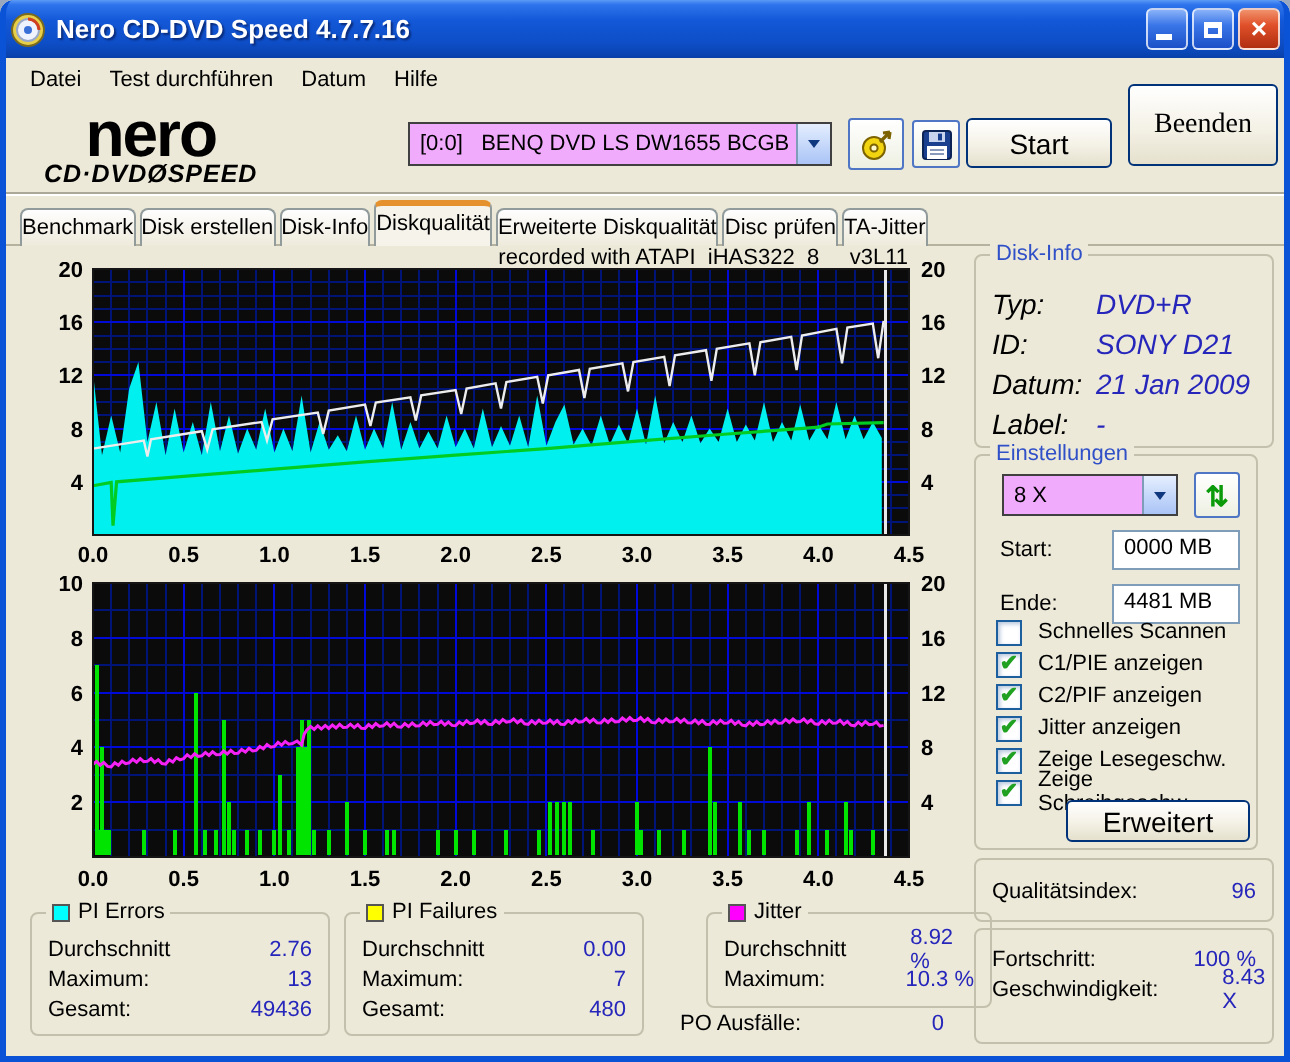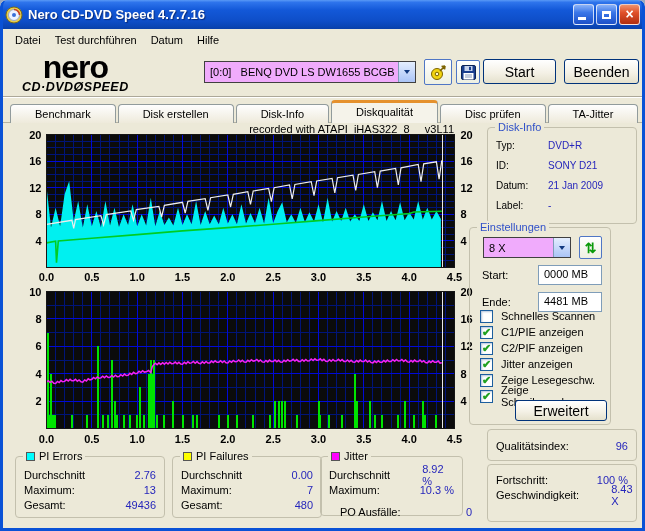--- a/index.html
+++ b/index.html
@@ -34,40 +34,40 @@
   .arrow-glyph{width:0;height:0;border-left:3.5px solid transparent;border-right:3.5px solid transparent;border-top:4px solid #10387f;}
   .drive-combo{left:204px;top:61px;width:212px;height:22px;}
   .tool-sq{position:absolute;border:1px solid #4f76c5;border-radius:2px;background:linear-gradient(#ffffff,#eef0e2);
     display:flex;align-items:center;justify-content:center;}
   .xp-btn{position:absolute;border:1px solid #00327a;border-radius:3px;font-size:14px;
     background:linear-gradient(180deg,#ffffff,#f4f1e6 55%,#e5e1cd);display:flex;align-items:center;justify-content:center;}
   .separator{position:absolute;left:3px;top:96px;right:3px;height:2px;border-top:1px solid #aca899;border-bottom:1px solid #fff;}
 
   
   .tabstrip{position:absolute;left:10px;top:100px;height:23px;display:flex;align-items:flex-end;z-index:5;}
-  .tab{position:relative;font-size:11px;padding:3px 24px 3px;margin-right:2px;border:1px solid #919B9C;border-bottom:none;
+  .tab{position:relative;font-size:11px;padding:3px 0 3px;margin-right:2px;border:1px solid #919B9C;border-bottom:none;
     border-radius:4px 4px 0 0;background:linear-gradient(#fefefe,#eeeadb);height:19px;white-space:nowrap;}
   .tab.active{background:#F5F3EA;border-top:3px solid #E5912D;height:23px;padding-top:3px;z-index:6;}
   .tabline{position:absolute;left:3px;top:122px;right:3px;border-top:1px solid #b5b2a0;}
 
   
   .chart-header{position:absolute;left:47px;top:123px;width:407px;text-align:right;font-size:11px;white-space:pre;}
   .chart-svg{position:absolute;left:12px;}
   #chart-top{top:131px;}
   #chart-bottom{top:288px;}
 
   
   .groupbox{position:absolute;border:1px solid #c3c0ad;border-radius:4px;}
   .gb-title{position:absolute;top:-7px;left:7px;background:#ECE9D8;padding:0 3px;font-size:11px;display:flex;align-items:center;gap:4px;white-space:nowrap;}
   .gb-title.blue{color:#3050c8;}
   .swatch{width:9px;height:9px;border:1px solid #555;display:inline-block;}
   .gb-rows{position:absolute;left:8px;right:8px;top:10px;}
   .srow{display:flex;justify-content:space-between;height:15px;font-size:11px;align-items:center;gap:32px;}
   .val{color:#2626bb;}
-  .info-row{display:flex;height:20px;font-size:10px;align-items:flex-start;}
+  .info-row{display:flex;height:20px;font-size:14px;align-items:flex-end;font-style:italic;}
   .info-row .lbl{width:52px;}
   .po-row{position:absolute;left:340px;top:506px;width:132px;display:flex;justify-content:space-between;font-size:11px;}
 
   
   .field{position:absolute;background:#fff;border:1px solid #7F9DB9;font-size:11px;padding:2px 5px;white-space:pre;}
   .check-item{height:16px;font-size:11px;display:flex;align-items:center;gap:8px;}
   .cb-box{width:13px;height:13px;background:#fff;border:1px solid #1c5e9e;flex:0 0 13px;
     display:flex;align-items:center;justify-content:center;box-shadow:inset 1px 1px 2px rgba(120,150,190,.55);}
   .tick{display:none;color:#21a121;font-size:11px;font-weight:bold;line-height:1;}
   .check-item.checked .tick{display:block;}
@@ -131,28 +131,29 @@
         <rect x="0.5" y="0.5" width="14" height="14" rx="1.5" fill="#1b3f8f" stroke="#0c2356"></rect>
         <rect x="3.5" y="1" width="8" height="5" fill="#c8d4ee"></rect>
         <rect x="8" y="1.8" width="2" height="3.4" fill="#1b3f8f"></rect>
         <rect x="2.5" y="8" width="10" height="6.5" fill="#ffffff"></rect>
         <line x1="4" y1="10" x2="11" y2="10" stroke="#8899bb"></line>
         <line x1="4" y1="12" x2="11" y2="12" stroke="#8899bb"></line>
       </svg>
     </span>
   </div>
   <div class="xp-btn" style="left:483px;top:59px;width:73px;height:25px;">Start</div>
-  <div class="xp-btn" style="left:564px;top:59px;width:75px;height:25px;">Beenden</div>
+  <div class="xp-btn" style="left:564px;top:42px;width:75px;height:41px;font-family:Liberation Serif, serif;">Beenden</div>
   <div class="separator"></div>
 
   <div class="tabstrip">
     <span class="tab">Benchmark</span>
     <span class="tab">Disk erstellen</span>
     <span class="tab">Disk-Info</span>
     <span class="tab active">Diskqualität</span>
+    <span class="tab">Erweiterte Diskqualität</span>
     <span class="tab">Disc prüfen</span>
     <span class="tab">TA-Jitter</span>
   </div>
   <div class="tabline"></div>
 
   <div class="chart-header">recorded with ATAPI  iHAS322  8     v3L11</div>
   <svg id="chart-top" class="chart-svg" width="470" height="158">
       <rect x="34.5" y="3.5" width="408" height="133" fill="#0b0b0b"></rect>
       <line x1="43.56666666666666" y1="3.5" x2="43.56666666666666" y2="136.5" stroke="#001478" stroke-width="1" shape-rendering="crispEdges"></line>
       <line x1="52.63333333333333" y1="3.5" x2="52.63333333333333" y2="136.5" stroke="#001478" stroke-width="1" shape-rendering="crispEdges"></line>
@@ -417,21 +418,21 @@
       <div class="srow">
           <span>Maximum:</span>
           <span class="val">7</span>
         </div>
       <div class="srow">
           <span>Gesamt:</span>
           <span class="val">480</span>
         </div>
     </div>
   </div>
-  <div class="groupbox" style="left:320px;top:456px;width:143px;height:60px;">
+  <div class="groupbox" style="left:353px;top:456px;width:143px;height:48px;">
     <span class="gb-title">
         <span class="swatch" style="background: rgb(255, 0, 255);"></span>
         <span>Jitter</span>
       </span>
     <div class="gb-rows">
       <div class="srow">
           <span>Durchschnitt</span>
           <span class="val">8.92 %</span>
         </div>
       <div class="srow">
@@ -460,21 +461,21 @@
           <span class="lbl">Datum:</span>
           <span class="val">21 Jan 2009</span>
         </div>
       <div class="info-row">
           <span class="lbl">Label:</span>
           <span class="val">-</span>
         </div>
     </div>
   </div>
 
-  <div class="groupbox" style="left:469px;top:227px;width:142px;height:198px;">
+  <div class="groupbox" style="left:487px;top:227px;width:142px;height:198px;">
     <span class="gb-title blue">Einstellungen</span>
     <div class="combo" style="left:13px;top:9px;width:88px;height:21px;">
       <span class="txt">8 X</span>
       <span class="arrow-btn">
           <span class="arrow-glyph"></span>
         </span>
     </div>
     <div class="tool-sq" style="left:109px;top:8px;width:23px;height:23px;">
       <span class="refresh-glyph">⇅</span>
     </div>

